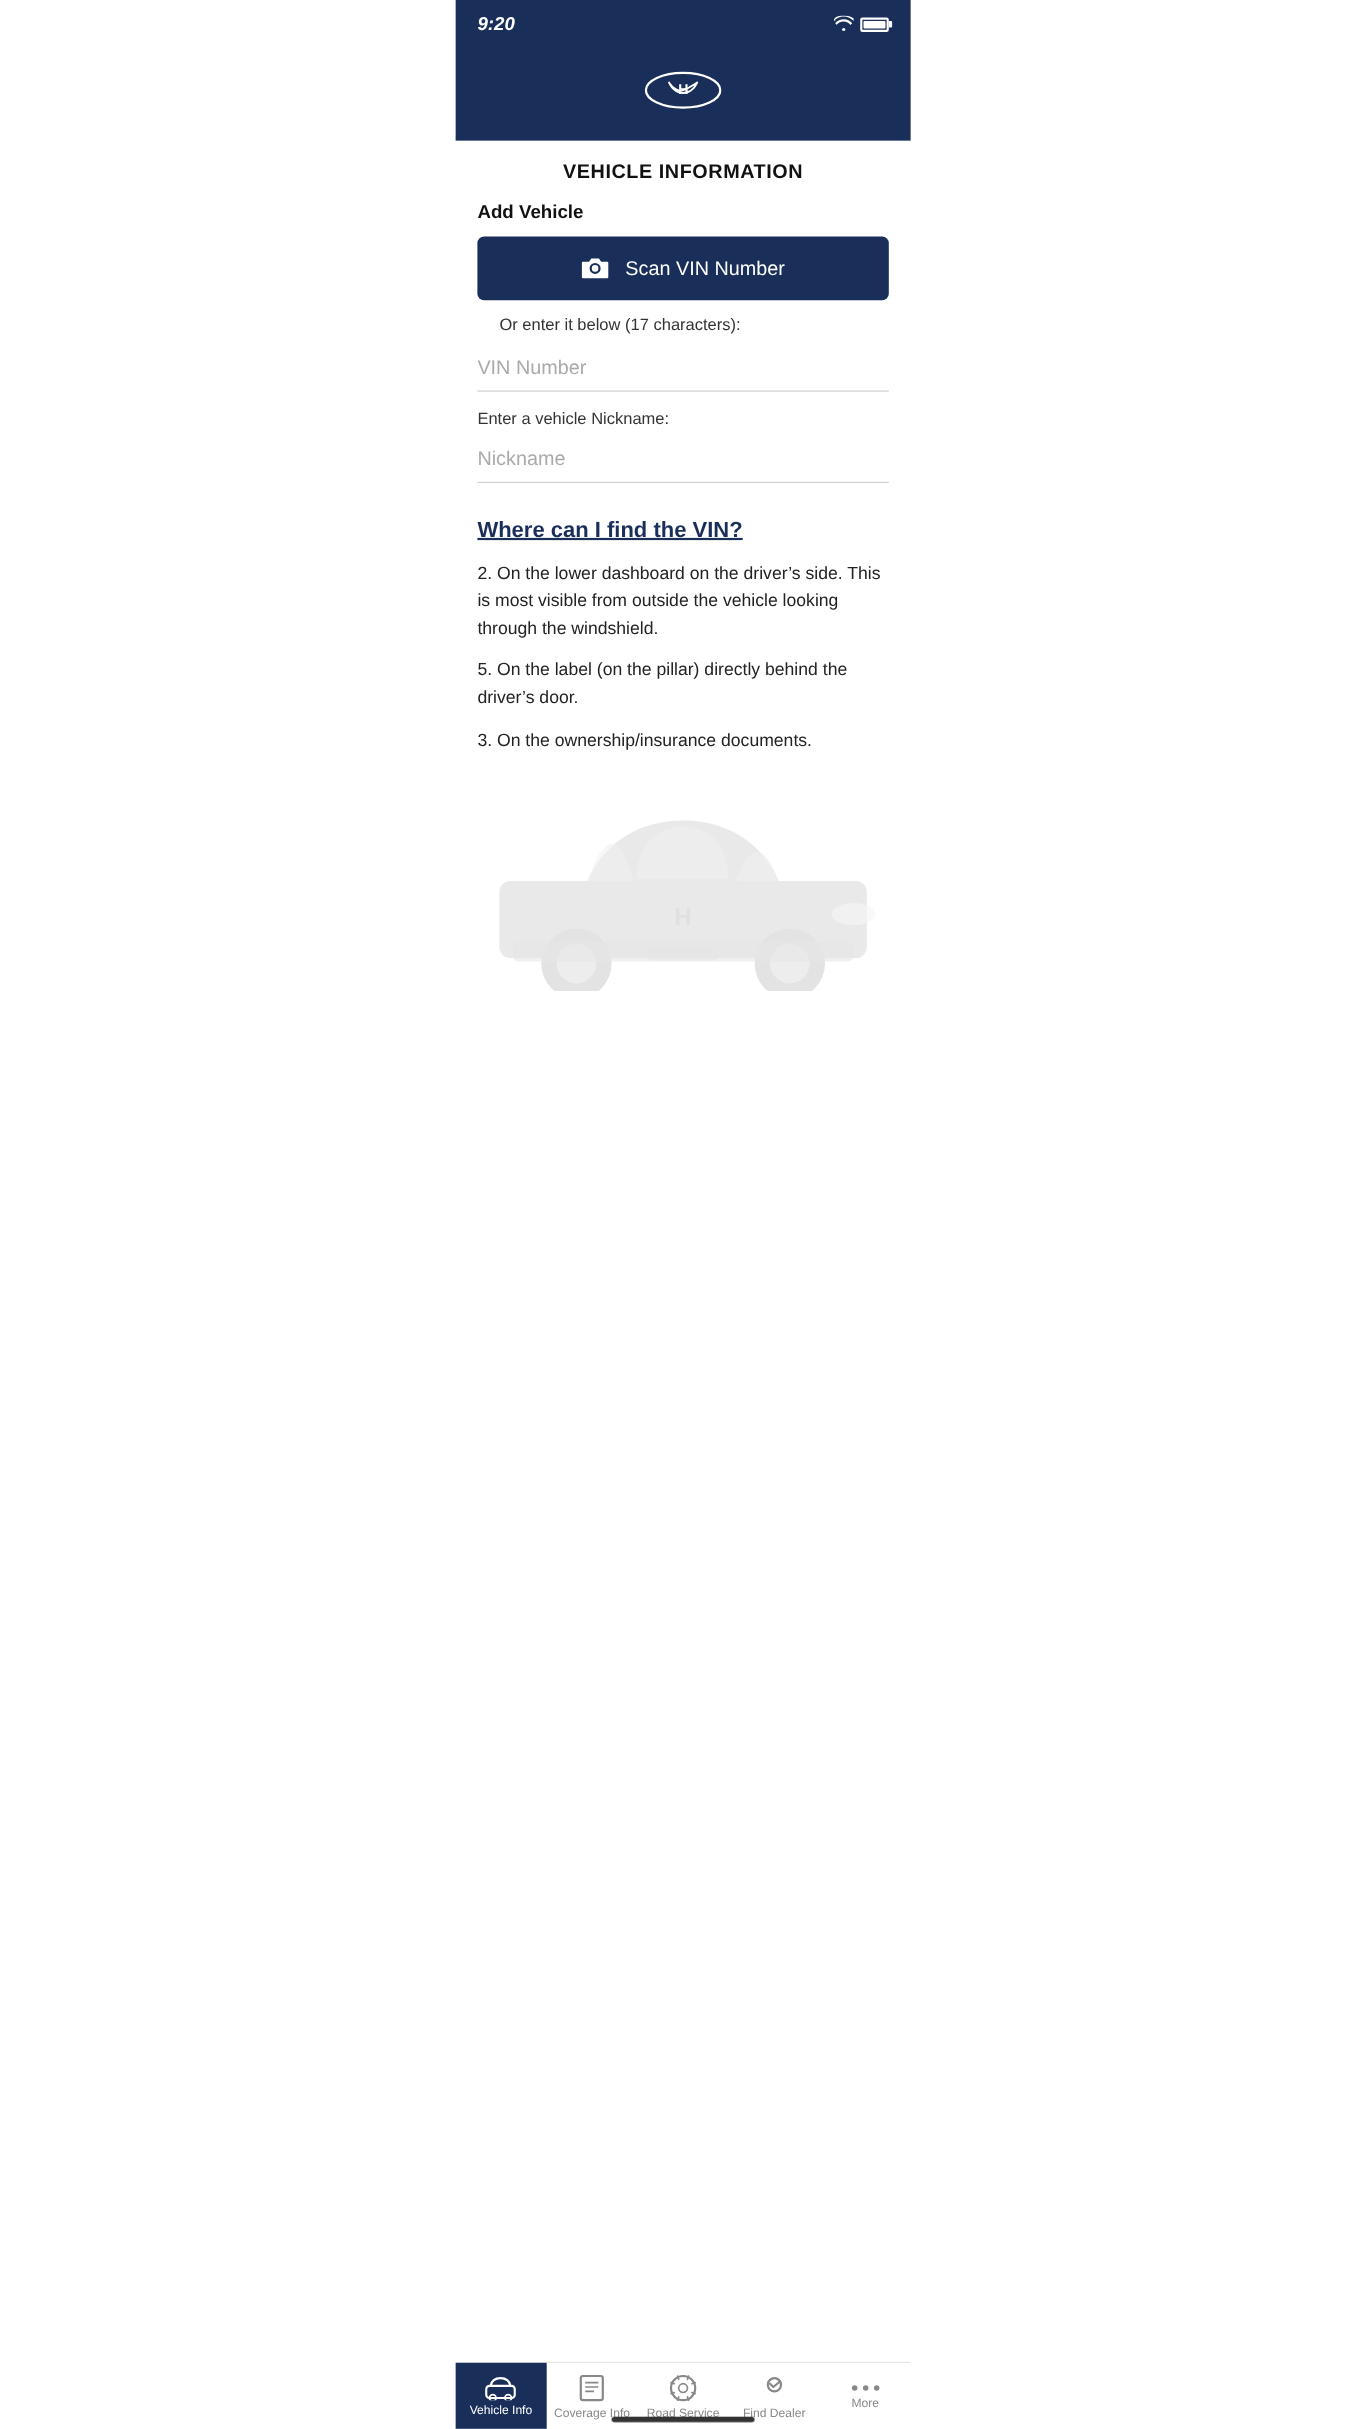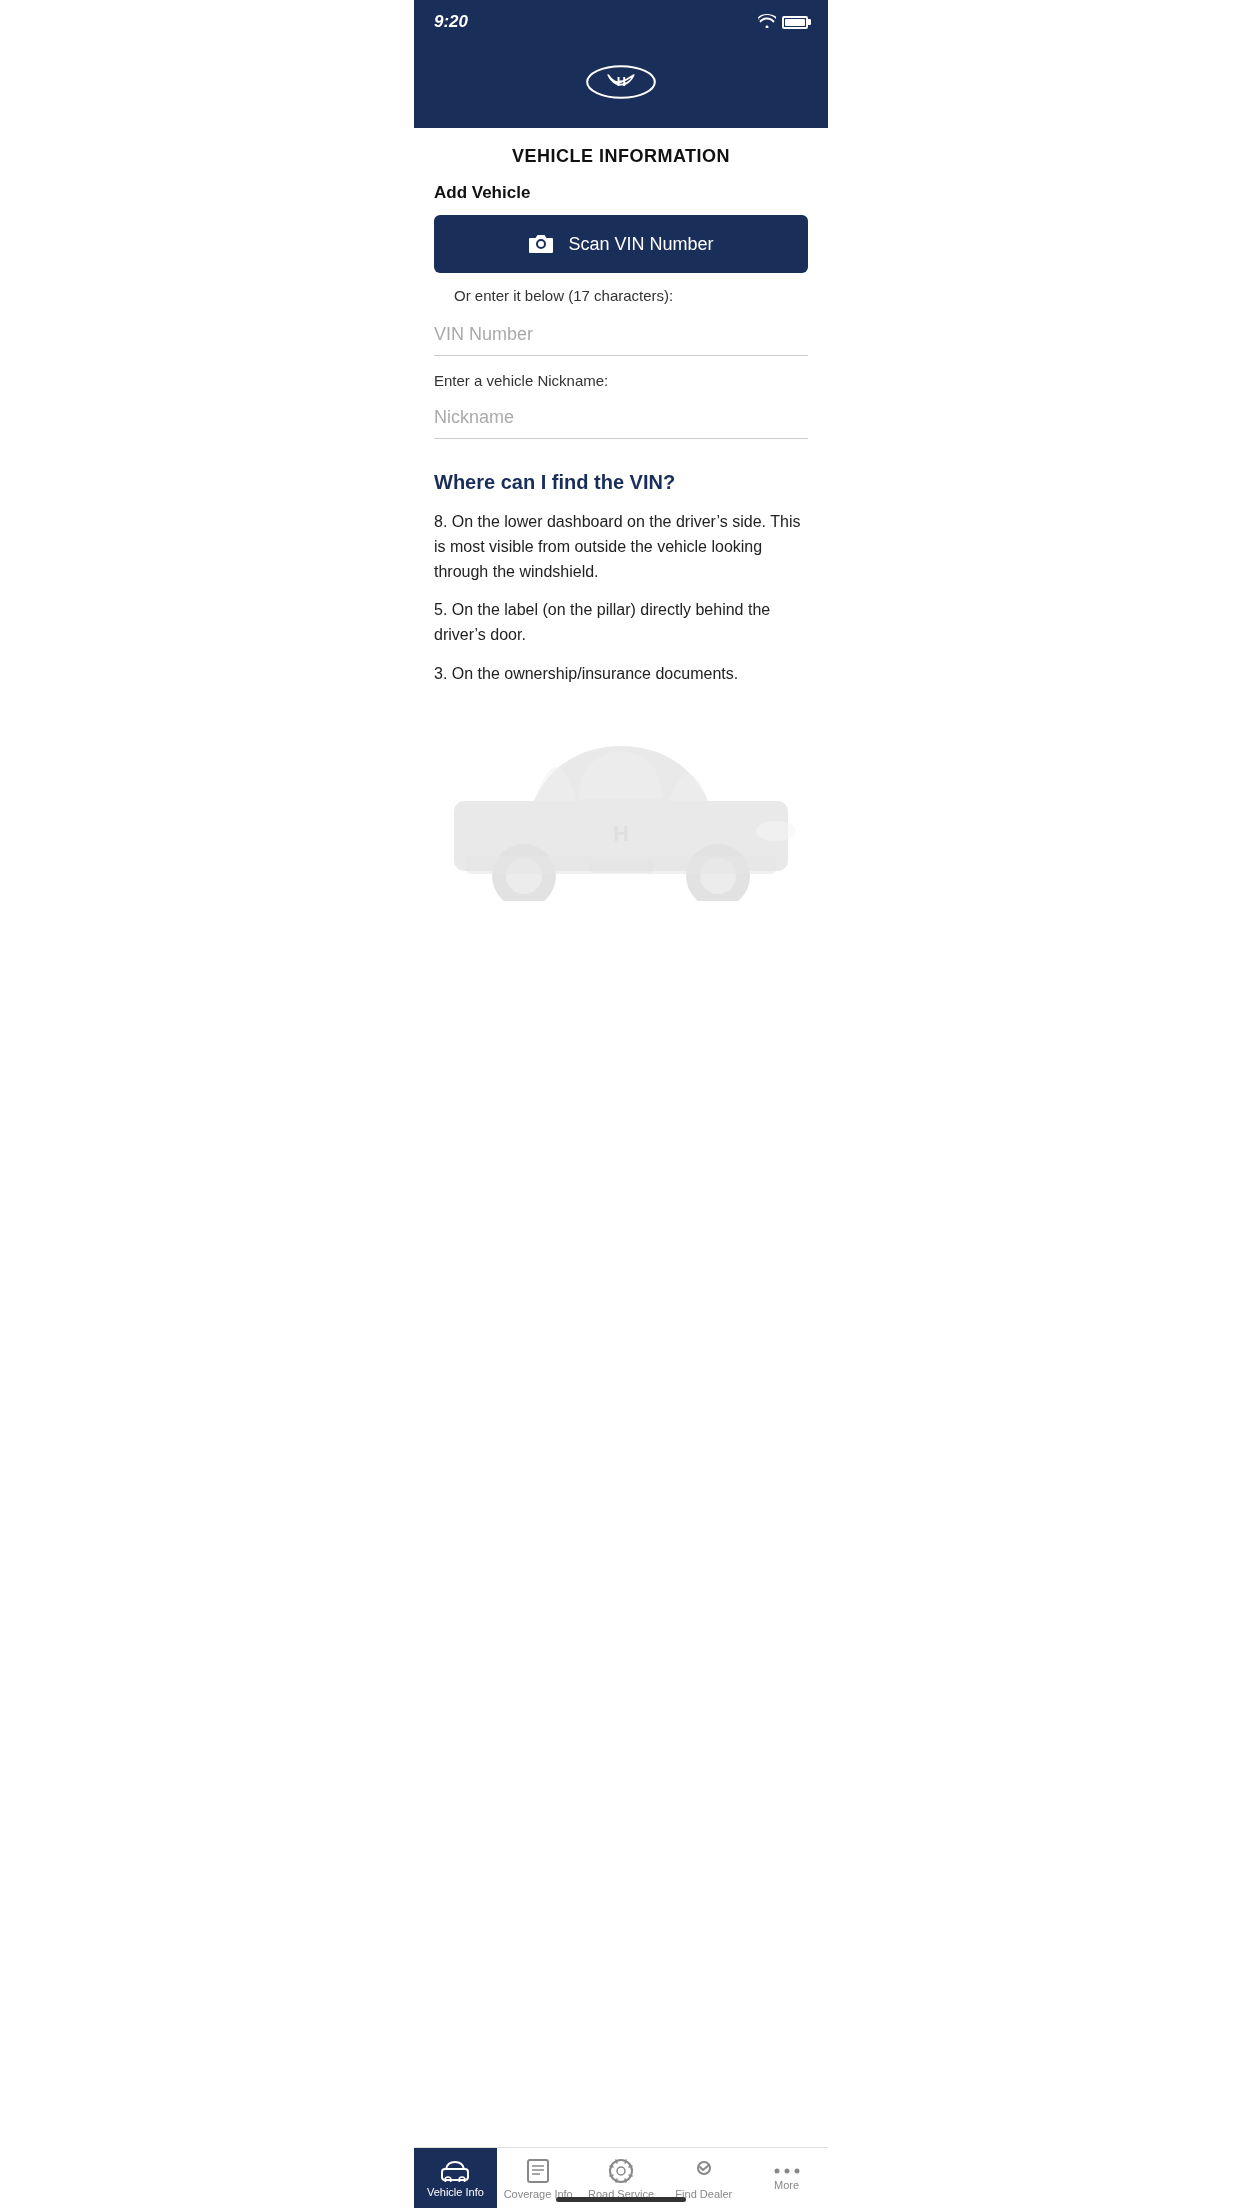--- a/index.html
+++ b/index.html
@@ -182,20 +182,21 @@
     .vin-info-section {
       padding: 0 20px;
       position: relative;
     }
 
     .vin-question {
       font-size: 20px;
       font-weight: 800;
       color: #1a2e5a;
       margin-bottom: 16px;
+      text-decoration: underline;
     }
 
     .vin-item {
       font-size: 16px;
       color: #222222;
       line-height: 1.55;
       margin-bottom: 14px;
     }
 
     
@@ -318,21 +319,21 @@
 
   <div class="input-group">
     <input type="text" class="input-field" placeholder="Nickname" style="">
   </div>
 
 
 </div>
 
 <div class="vin-info-section">
   <div class="vin-question">Where can I find the VIN?</div>
-  <div class="vin-item">8. On the lower dashboard on the driver’s side. This is most visible from outside the vehicle looking through the windshield.</div>
+  <div class="vin-item">2. On the lower dashboard on the driver’s side. This is most visible from outside the vehicle looking through the windshield.</div>
   <div class="vin-item">5. On the label (on the pillar) directly behind the driver’s door.</div>
   <div class="vin-item">3. On the ownership/insurance documents.</div>
 </div>
 
 <div class="car-bg-container">
   <svg viewBox="0 0 414 200" xmlns="http://www.w3.org/2000/svg" class="car-illustration">
 
     <rect x="40" y="100" width="334" height="70" rx="10" fill="#888"></rect>
 
     <path d="M120 100 C140 55, 180 45, 207 45 C234 45, 274 55, 294 100 Z" fill="#888"></path>

